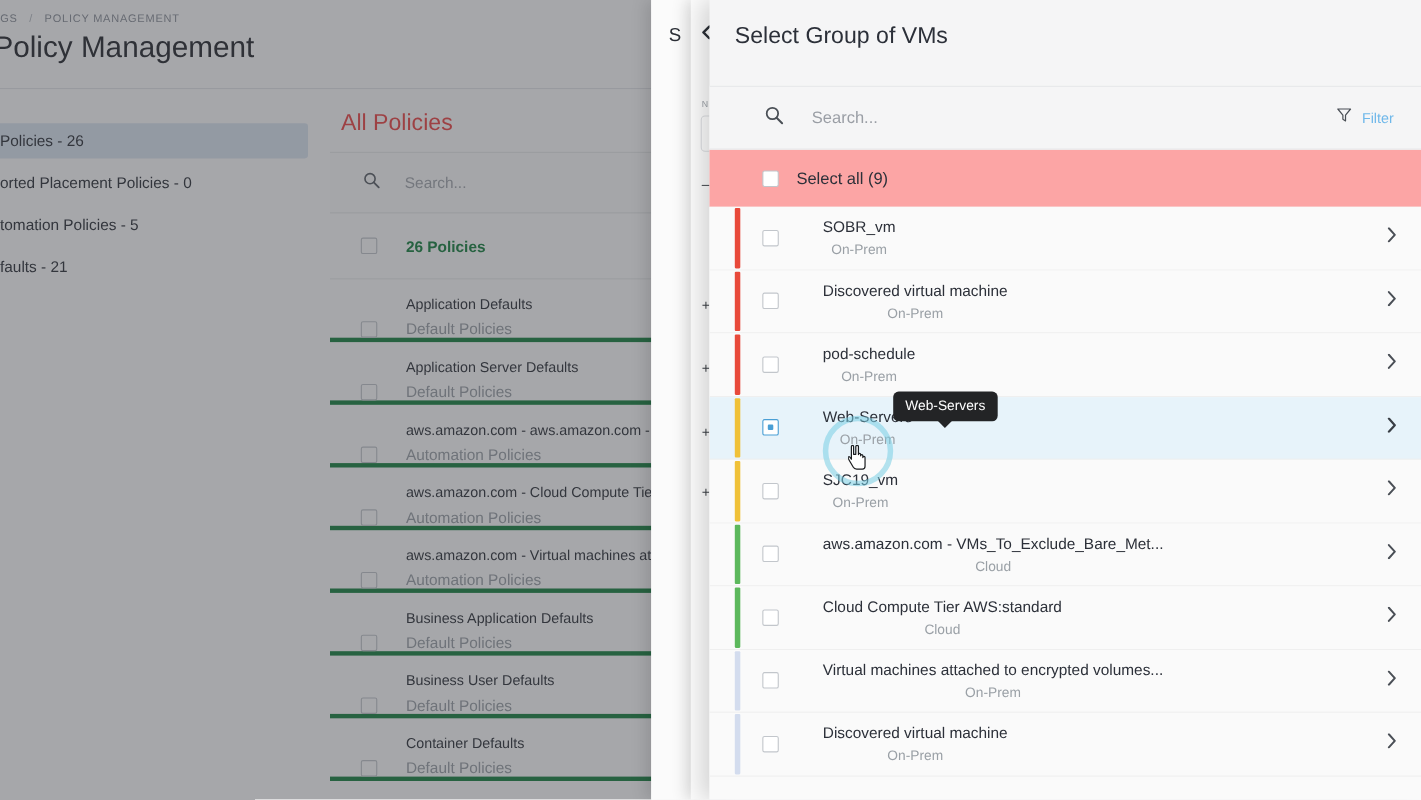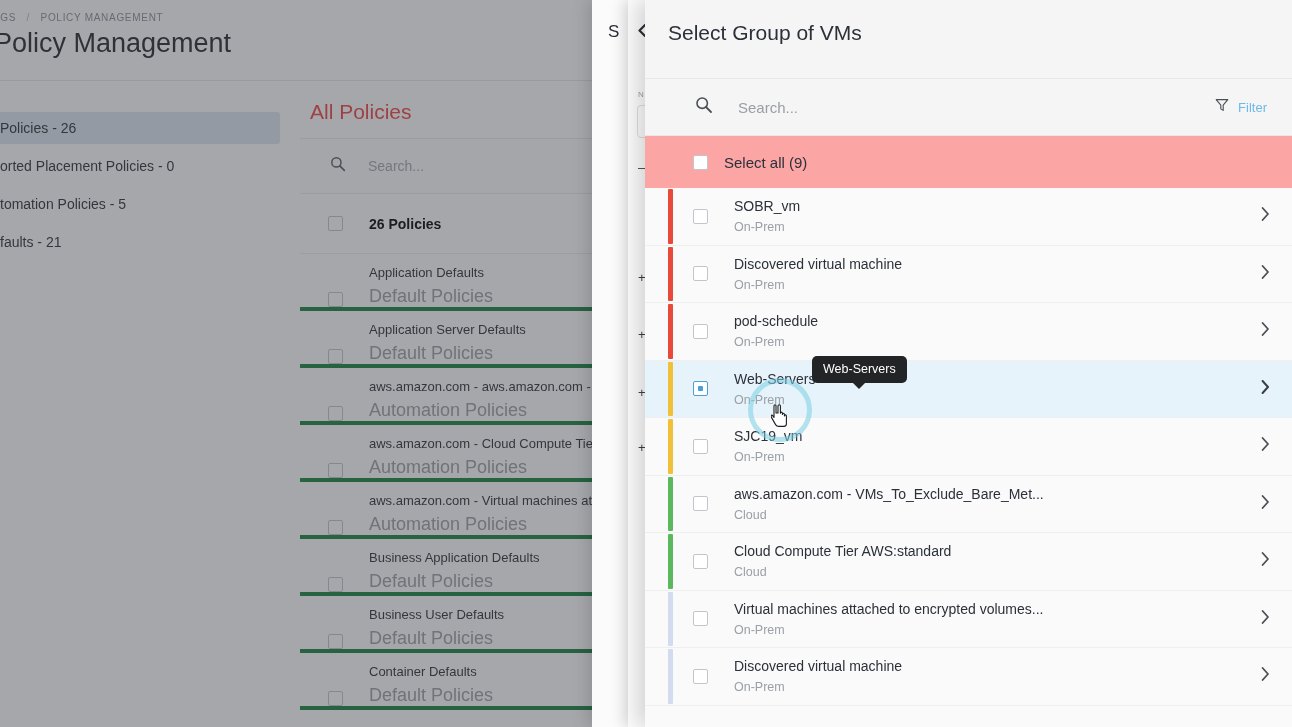--- a/index.html
+++ b/index.html
@@ -44,29 +44,29 @@
     height:56px; border-top:1px solid #e9eaec; border-bottom:1px solid #e9eaec;
     display:flex; align-items:center; padding-left:30px; background:#fdfdfd;
   }
   .pol-search .mag { margin-right:22px; }
   .pol-search .ph { font-size:14px; color:#a3a7ad; }
 
   .pol-count-row {
     height:60px; display:flex; align-items:center; padding-left:28px;
     border-bottom:1px solid #eceded;
   }
-  .pol-count-row .lbl { font-size:14px; color:#000000; font-weight:700; margin-left:26px; }
+  .pol-count-row .lbl { font-size:14px; color:#15803d; font-weight:700; margin-left:26px; }
 
   .pol-row {
     height:57px; display:flex; align-items:flex-end; padding-left:28px;
     border-bottom:4px solid #15803d;
   }
   .pol-row .txt { margin-left:26px; overflow:hidden; }
   .pol-row .n { font-size:13px; color:#2b2f36; white-space:nowrap; }
-  .pol-row .s { font-size:18px; color:#9aa0a6; margin-top:5px; white-space:nowrap; }
+  .pol-row .s { font-size:14px; color:#9aa0a6; margin-top:5px; white-space:nowrap; }
 
   .cbx {
     width:15px; height:15px; border:1px solid #c2c6cb; border-radius:2px;
     background:#fff; flex:0 0 auto;
   }
 
   
   .dim { position:absolute; left:0; top:0; width:592px; height:727px; background:rgba(60,64,70,0.46); }
 
   
@@ -125,21 +125,21 @@
     background:#fafafa; border-bottom:1px solid #efefef;
   }
   .vm-row.sel { background:#e7f3fa; }
   .vm-row .bar { position:absolute; left:23px; top:1px; bottom:1px; width:5px; border-radius:1px; }
   .vm-row .cb { margin-left:48px; }
   .vm-row .cb.partial {
     width:15px; height:15px; border:1px solid #4a9fd5; border-radius:2px;
     background:#fff; display:flex; align-items:center; justify-content:center;
   }
   .vm-row .cb.partial i { width:5px; height:5px; background:#4a9fd5; border-radius:1px; display:block; }
-  .vm-row .vtxt { margin-left:26px; }
+  .vm-row .vtxt { margin-left:40px;text-align:center; }
   .vm-row .vname { font-size:14px; color:#2c3039; white-space:nowrap; }
   .vm-row .vsub { font-size:12.5px; color:#9aa0a6; margin-top:6px; }
   .vm-row .chev { position:absolute; right:22px; top:50%; transform:translateY(-50%); }
 
   
   .tooltip {
     position:absolute; left:812px; top:356px;
     background:#232426; color:#fff; font-size:12.5px;
     padding:6px 11px 7px; border-radius:5px; white-space:nowrap;
     z-index:40;

